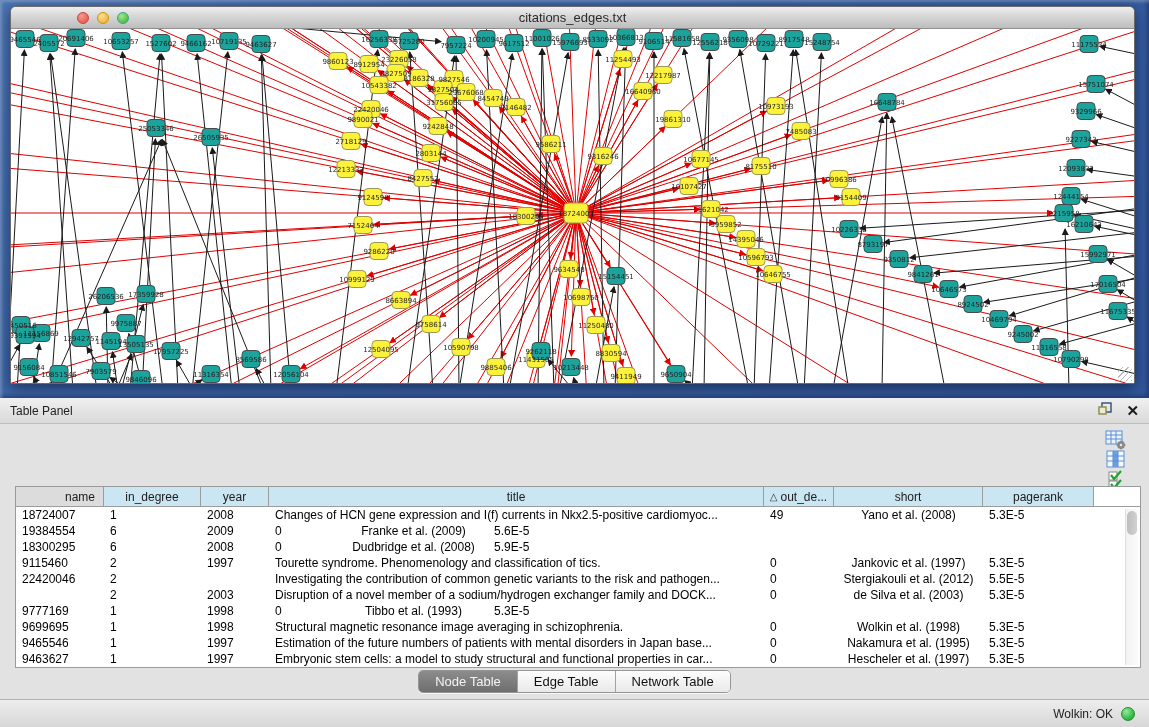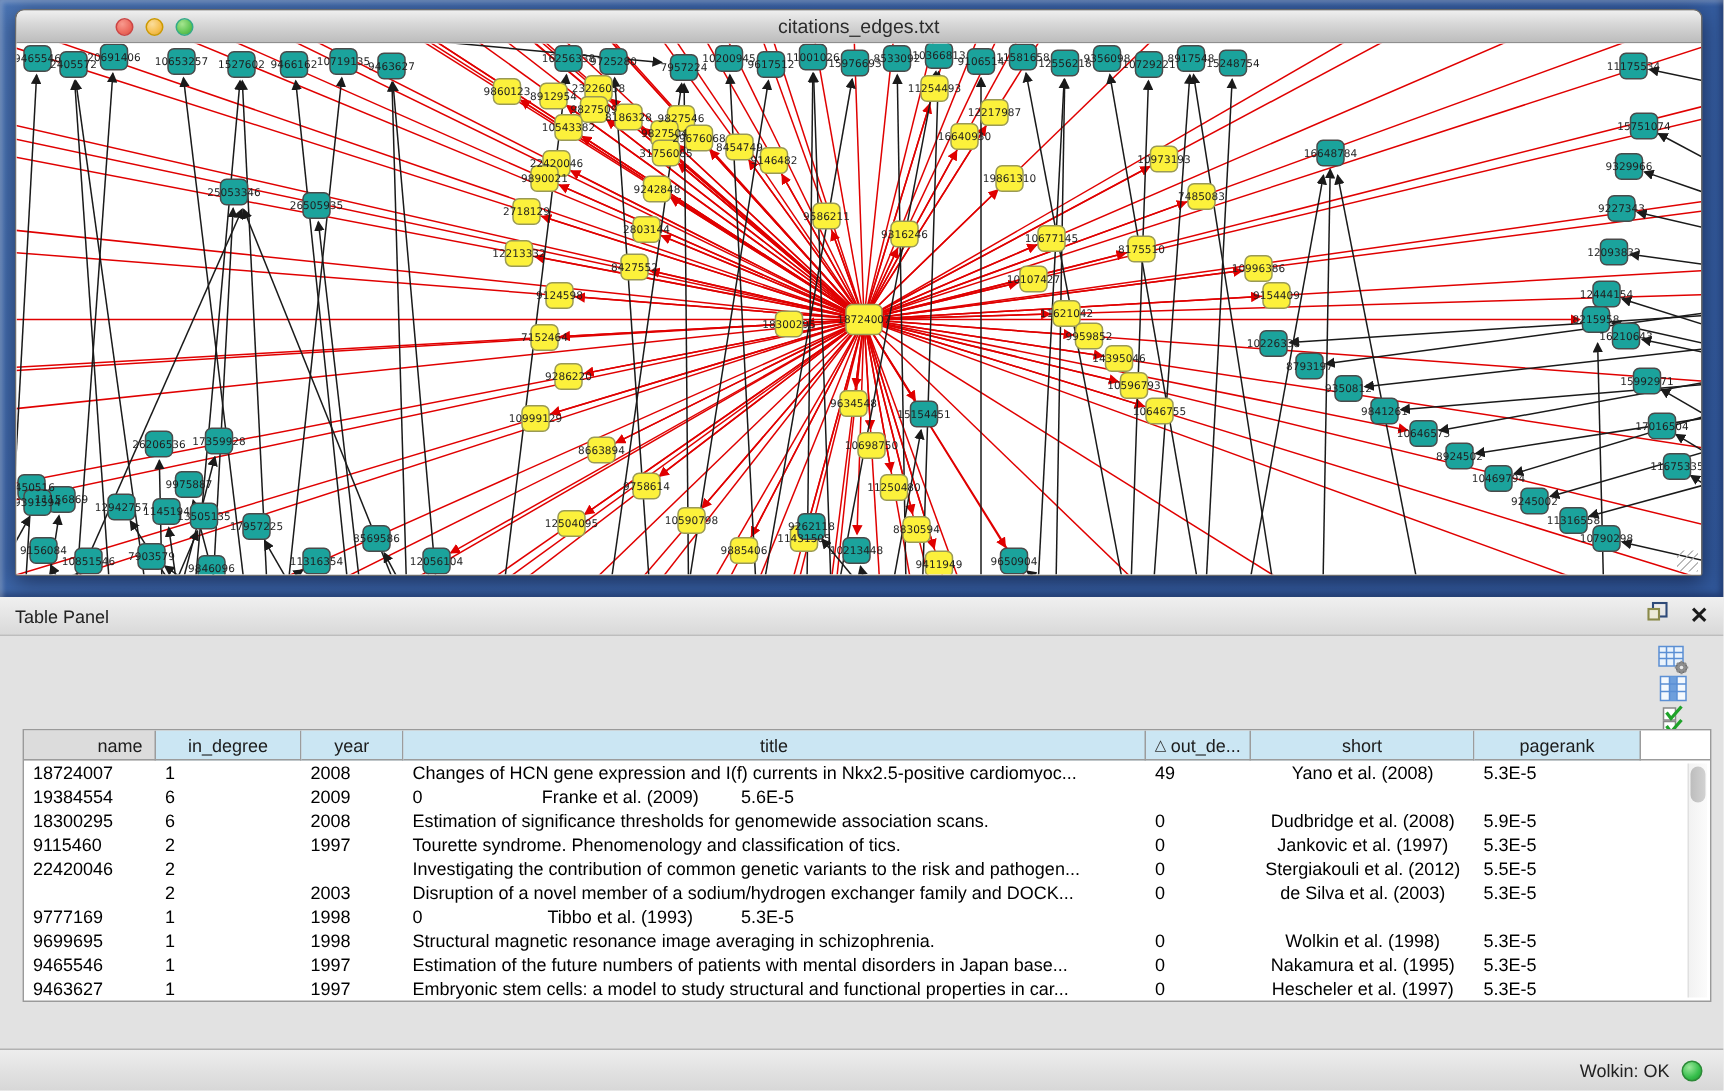--- a/index.html
+++ b/index.html
@@ -707,21 +707,20 @@
           <div class="td" style="width: 97px;">6</div>
           <div class="td" style="width: 68px;">2009</div>
           <div class="td" style="width: 70px;">0</div>
           <div class="td center" style="width: 149px;">Franke et al. (2009)</div>
           <div class="td" style="width: 111px;">5.6E-5</div>
         </div>
         <div class="t-row">
           <div class="td" style="width: 88px;">18300295</div>
           <div class="td" style="width: 97px;">6</div>
           <div class="td" style="width: 68px;">2008</div>
-          <div class="td" style="width: 495px;">Estimation of significance thresholds for genomewide association scans.</div>
           <div class="td" style="width: 70px;">0</div>
           <div class="td center" style="width: 149px;">Dudbridge et al. (2008)</div>
           <div class="td" style="width: 111px;">5.9E-5</div>
         </div>
         <div class="t-row">
           <div class="td" style="width: 88px;">9115460</div>
           <div class="td" style="width: 97px;">2</div>
           <div class="td" style="width: 68px;">1997</div>
           <div class="td" style="width: 495px;">Tourette syndrome. Phenomenology and classification of tics.</div>
           <div class="td" style="width: 70px;">0</div>
@@ -780,18 +779,25 @@
           <div class="td" style="width: 70px;">0</div>
           <div class="td center" style="width: 149px;">Hescheler et al. (1997)</div>
           <div class="td" style="width: 111px;">5.3E-5</div>
         </div>
       </div>
     <div class="scrollbar">
       <div class="thumb"></div>
     </div>
   </div>
 
+  <div class="tabs-bar">
+    <div class="seg" id="seg-tabs">
+        <button class="sel">Node Table</button>
+        <button>Edge Table</button>
+        <button>Network Table</button>
+      </div>
+  </div>
 
   <div class="statusbar">
     <span class="mem-label">Wolkin: OK</span>
     <span class="mem-dot"></span>
   </div>
 </div>
 
 </body></html>

